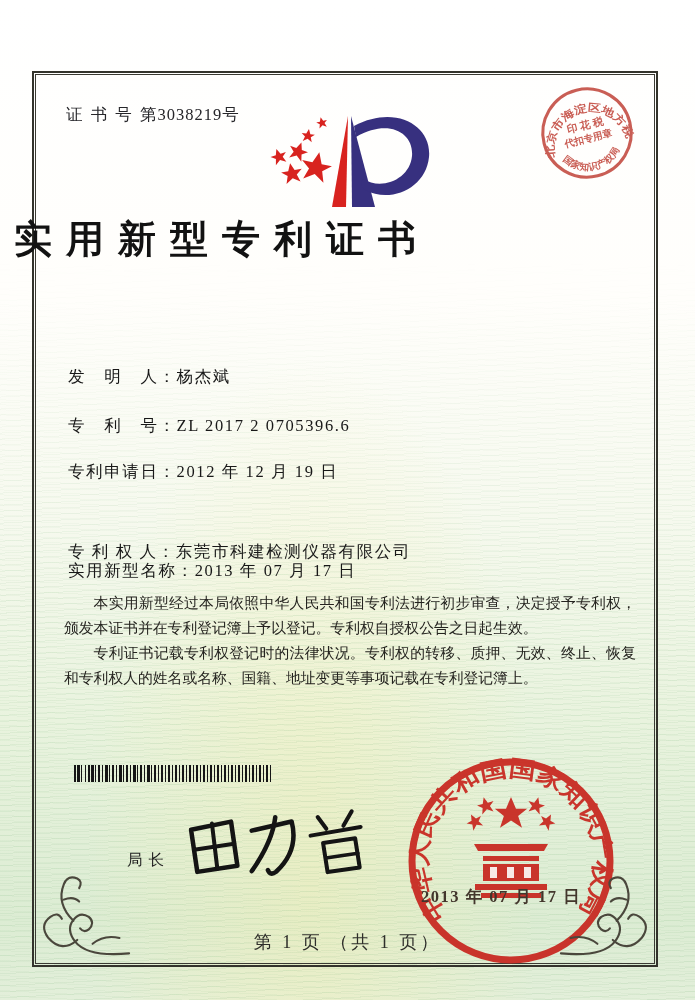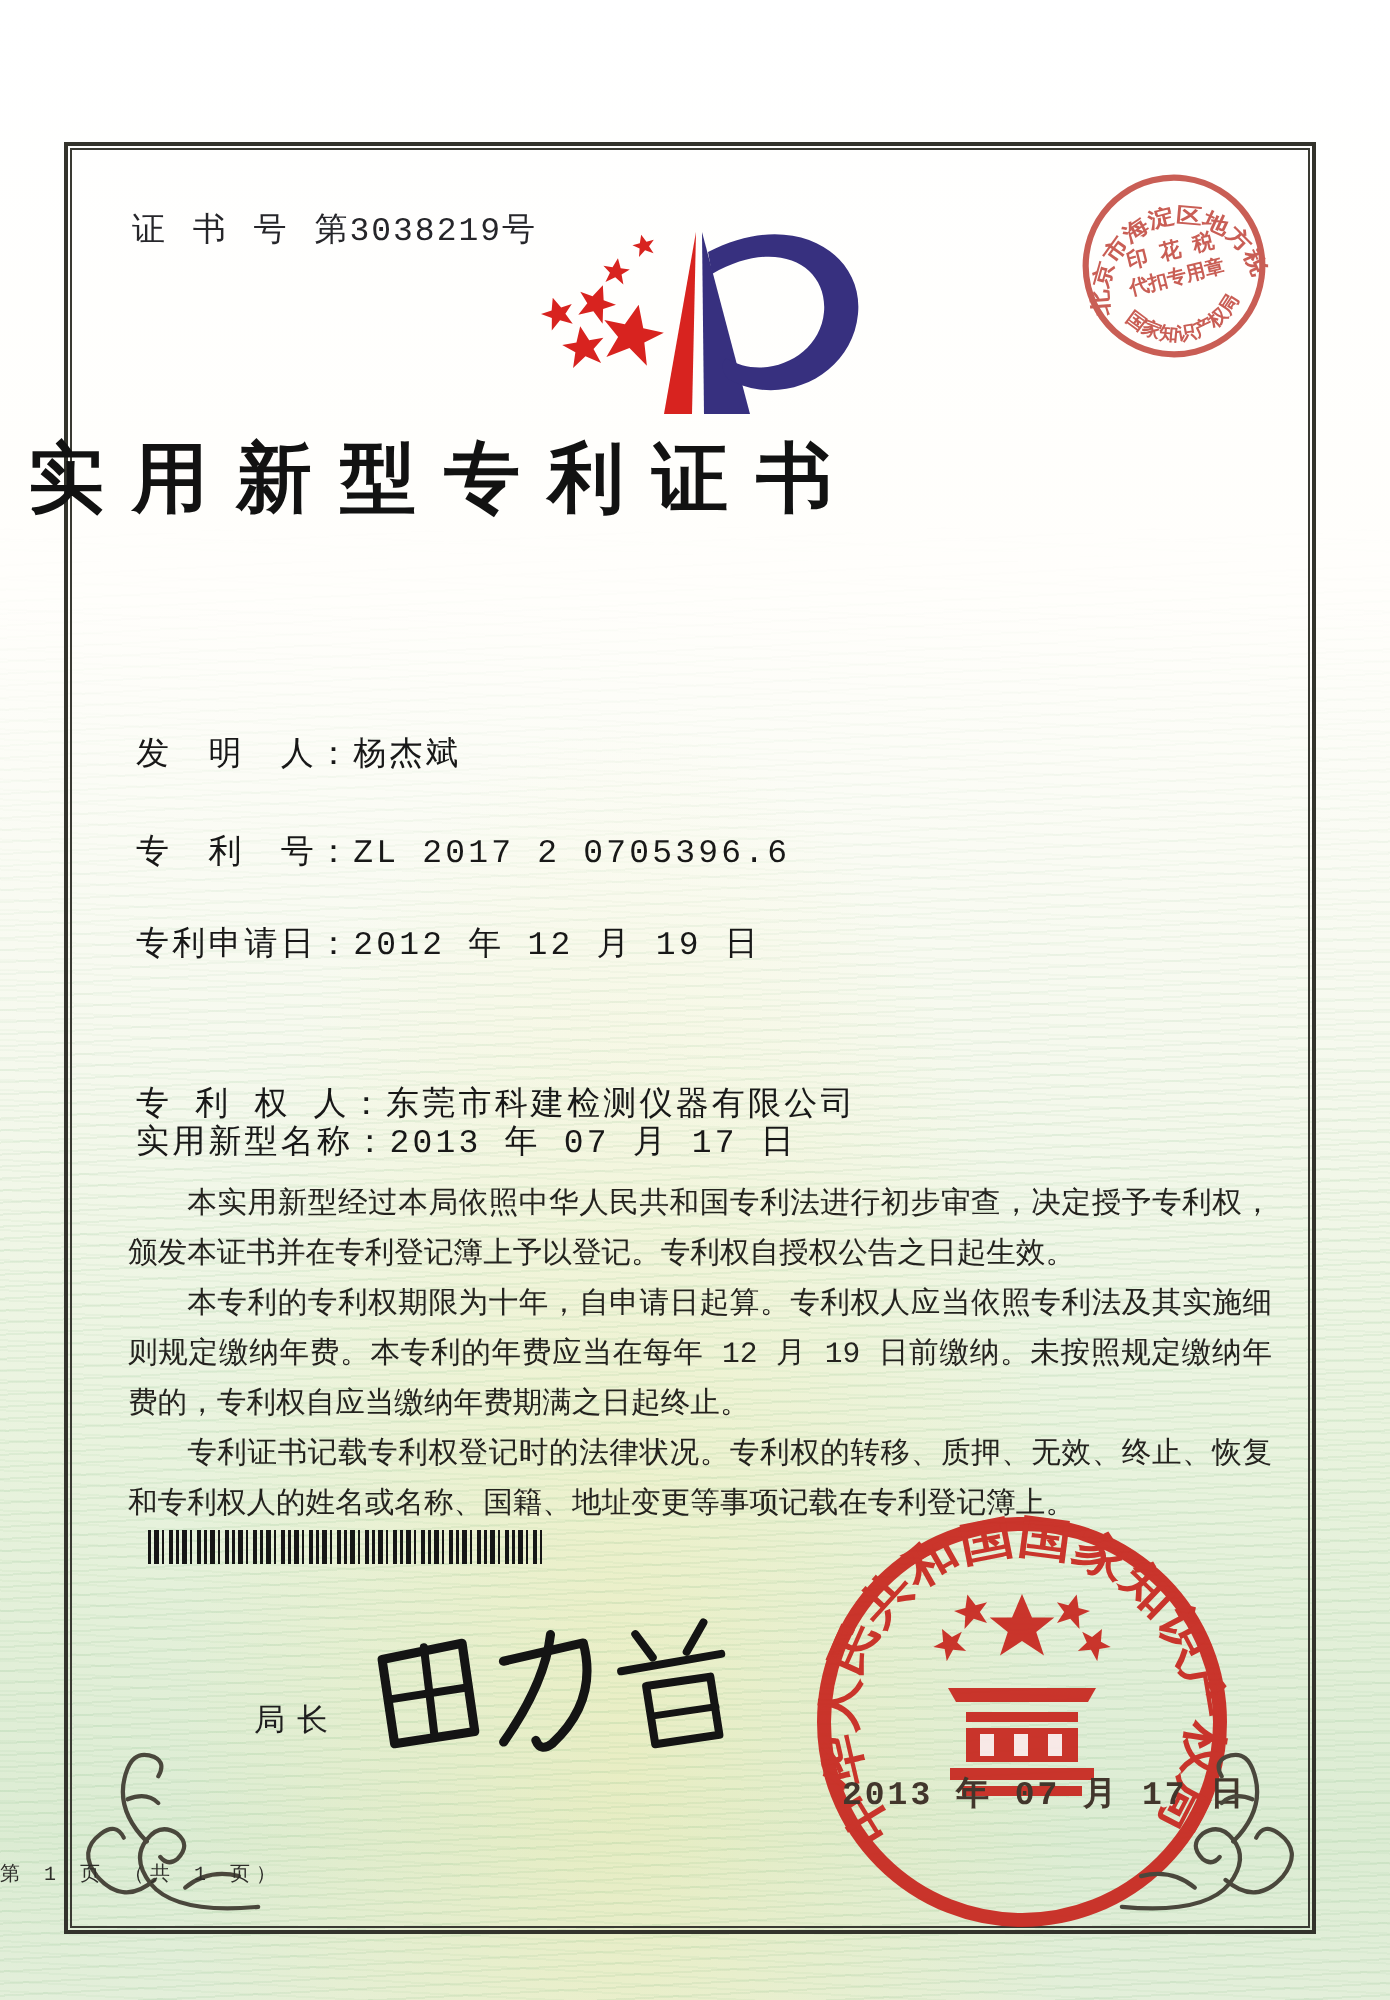--- a/index.html
+++ b/index.html
@@ -1,18 +1,18 @@
 <!DOCTYPE html>
 <html><head>
 <meta charset="utf-8">
 <style>
   html,body { margin:0; padding:0; background:#ffffff; }
   .page {
     position:relative; width:695px; height:1000px; overflow:hidden;
-    font-family:Liberation Mono, monospace; color:#1c1c1c;
+    font-family:Liberation Serif, serif; color:#1c1c1c;
     background:
       radial-gradient(ellipse at 45% 88%, rgba(248,238,170,0.40), rgba(248,238,170,0) 42%),
       linear-gradient(180deg,#ffffff 0%,#fffefb 30%,#f6f9ee 52%,#e9f3de 72%,#dcecd3 92%,#e3efda 100%);
   }
   .page::before {
     content:""; position:absolute; inset:0; pointer-events:none;
     background:
       repeating-linear-gradient(177deg, rgba(110,175,115,0.10) 0 1px, rgba(255,255,255,0) 1px 6px),
       repeating-linear-gradient(183deg, rgba(140,195,140,0.08) 0 1px, rgba(255,255,255,0) 1px 5px);
     -webkit-mask-image:linear-gradient(180deg, transparent 0%, transparent 26%, #000 62%);
@@ -32,21 +32,21 @@
                line-height:25px; text-align:justify; color:#24231f; }
   .body-text p { margin:0; text-indent:2em; }
   .barcode { position:absolute; left:74px; top:765px; width:197px; height:17px;
     background:repeating-linear-gradient(90deg,#161616 0 1.5px,transparent 1.5px 3px,#161616 3px 5.5px,
       transparent 5.5px 7px,#161616 7px 8px,transparent 8px 10.5px,#161616 10.5px 12.5px,transparent 12.5px 14px); }
   .sig-title { position:absolute; left:127px; top:850px; font-size:15.5px; letter-spacing:6px; color:#1e1e1e; }
   .sig { position:absolute; left:180px; top:804px; width:232px; height:86px; transform:rotate(-3deg); }
   .seal { position:absolute; left:402px; top:752px; width:218px; height:218px; opacity:.93; }
   .seal-date { position:absolute; left:421px; top:886px; width:205px; font-size:16.5px; font-weight:bold;
                letter-spacing:1.5px; color:#42362c; white-space:nowrap; }
-  .footer { position:absolute; top:930px; left:0; right:0; text-align:left; font-size:10px;
+  .footer { position:absolute; top:930px; left:0; right:0; text-align:center; font-size:18px;
             letter-spacing:3px; color:#2e2e2a; }
   .orn { position:absolute; width:96px; height:98px; }
   .orn-bl { left:35px; top:866px; }
   .orn-br { left:559px; top:866px; transform:scaleX(-1); }
 </style>
 </head>
 <body>
 
 <div class="page">
 
@@ -115,21 +115,20 @@
   <div class="field f4">
     <span>专 利 权 人：</span><span>东莞市科建检测仪器有限公司</span>
   </div>
   <div class="field f5">
     <span>实用新型名称：</span><span>2013 年 07 月 17 日</span>
   </div>
 
   
   <div class="body-text">
     <p>本实用新型经过本局依照中华人民共和国专利法进行初步审查，决定授予专利权，颁发本证书并在专利登记簿上予以登记。专利权自授权公告之日起生效。</p>
-    <p>本专利的专利权期限为十年，自申请日起算。专利权人应当依照专利法及其实施细则规定缴纳年费。本专利的年费应当在每年 12 月 19 日前缴纳。未按照规定缴纳年费的，专利权自应当缴纳年费期满之日起终止。</p>
     <p>专利证书记载专利权登记时的法律状况。专利权的转移、质押、无效、终止、恢复和专利权人的姓名或名称、国籍、地址变更等事项记载在专利登记簿上。</p>
   </div>
 
   
   <div class="barcode"></div>
 
   
   <div class="sig-title">局长</div>
   <svg class="sig" viewBox="0 0 230 85">
     <g fill="none" stroke="#141414" stroke-linecap="round" stroke-linejoin="round">

